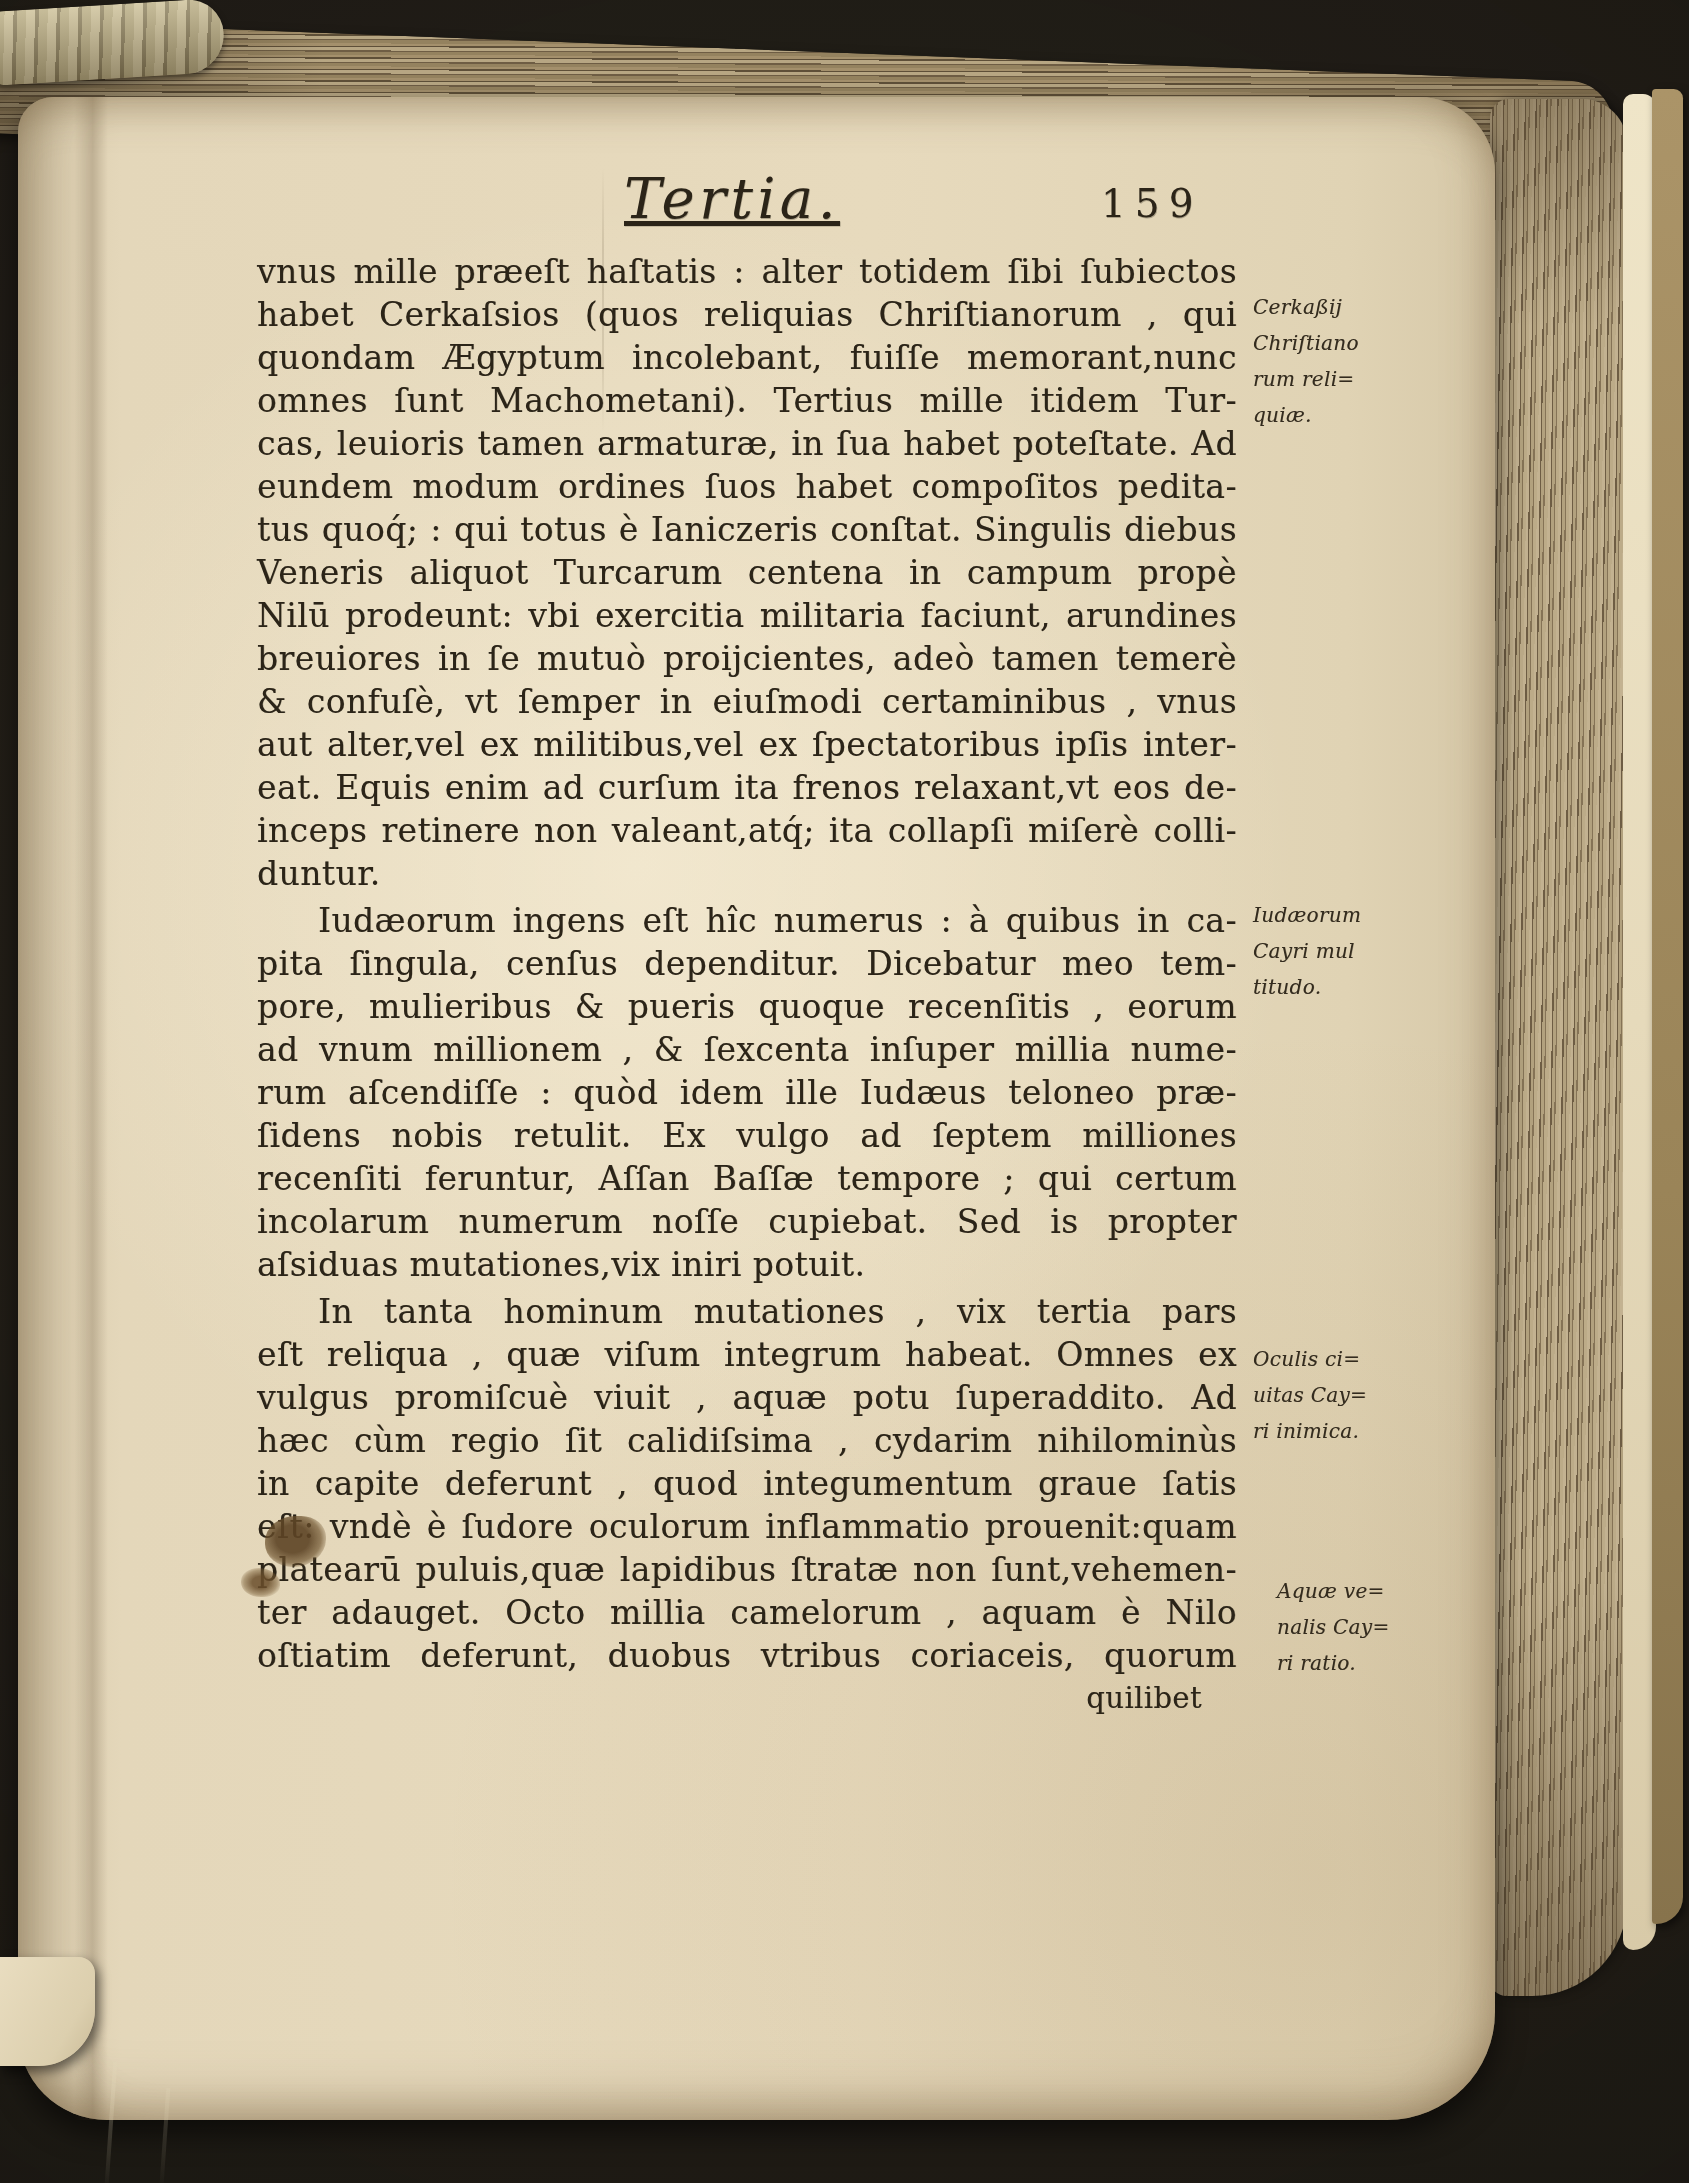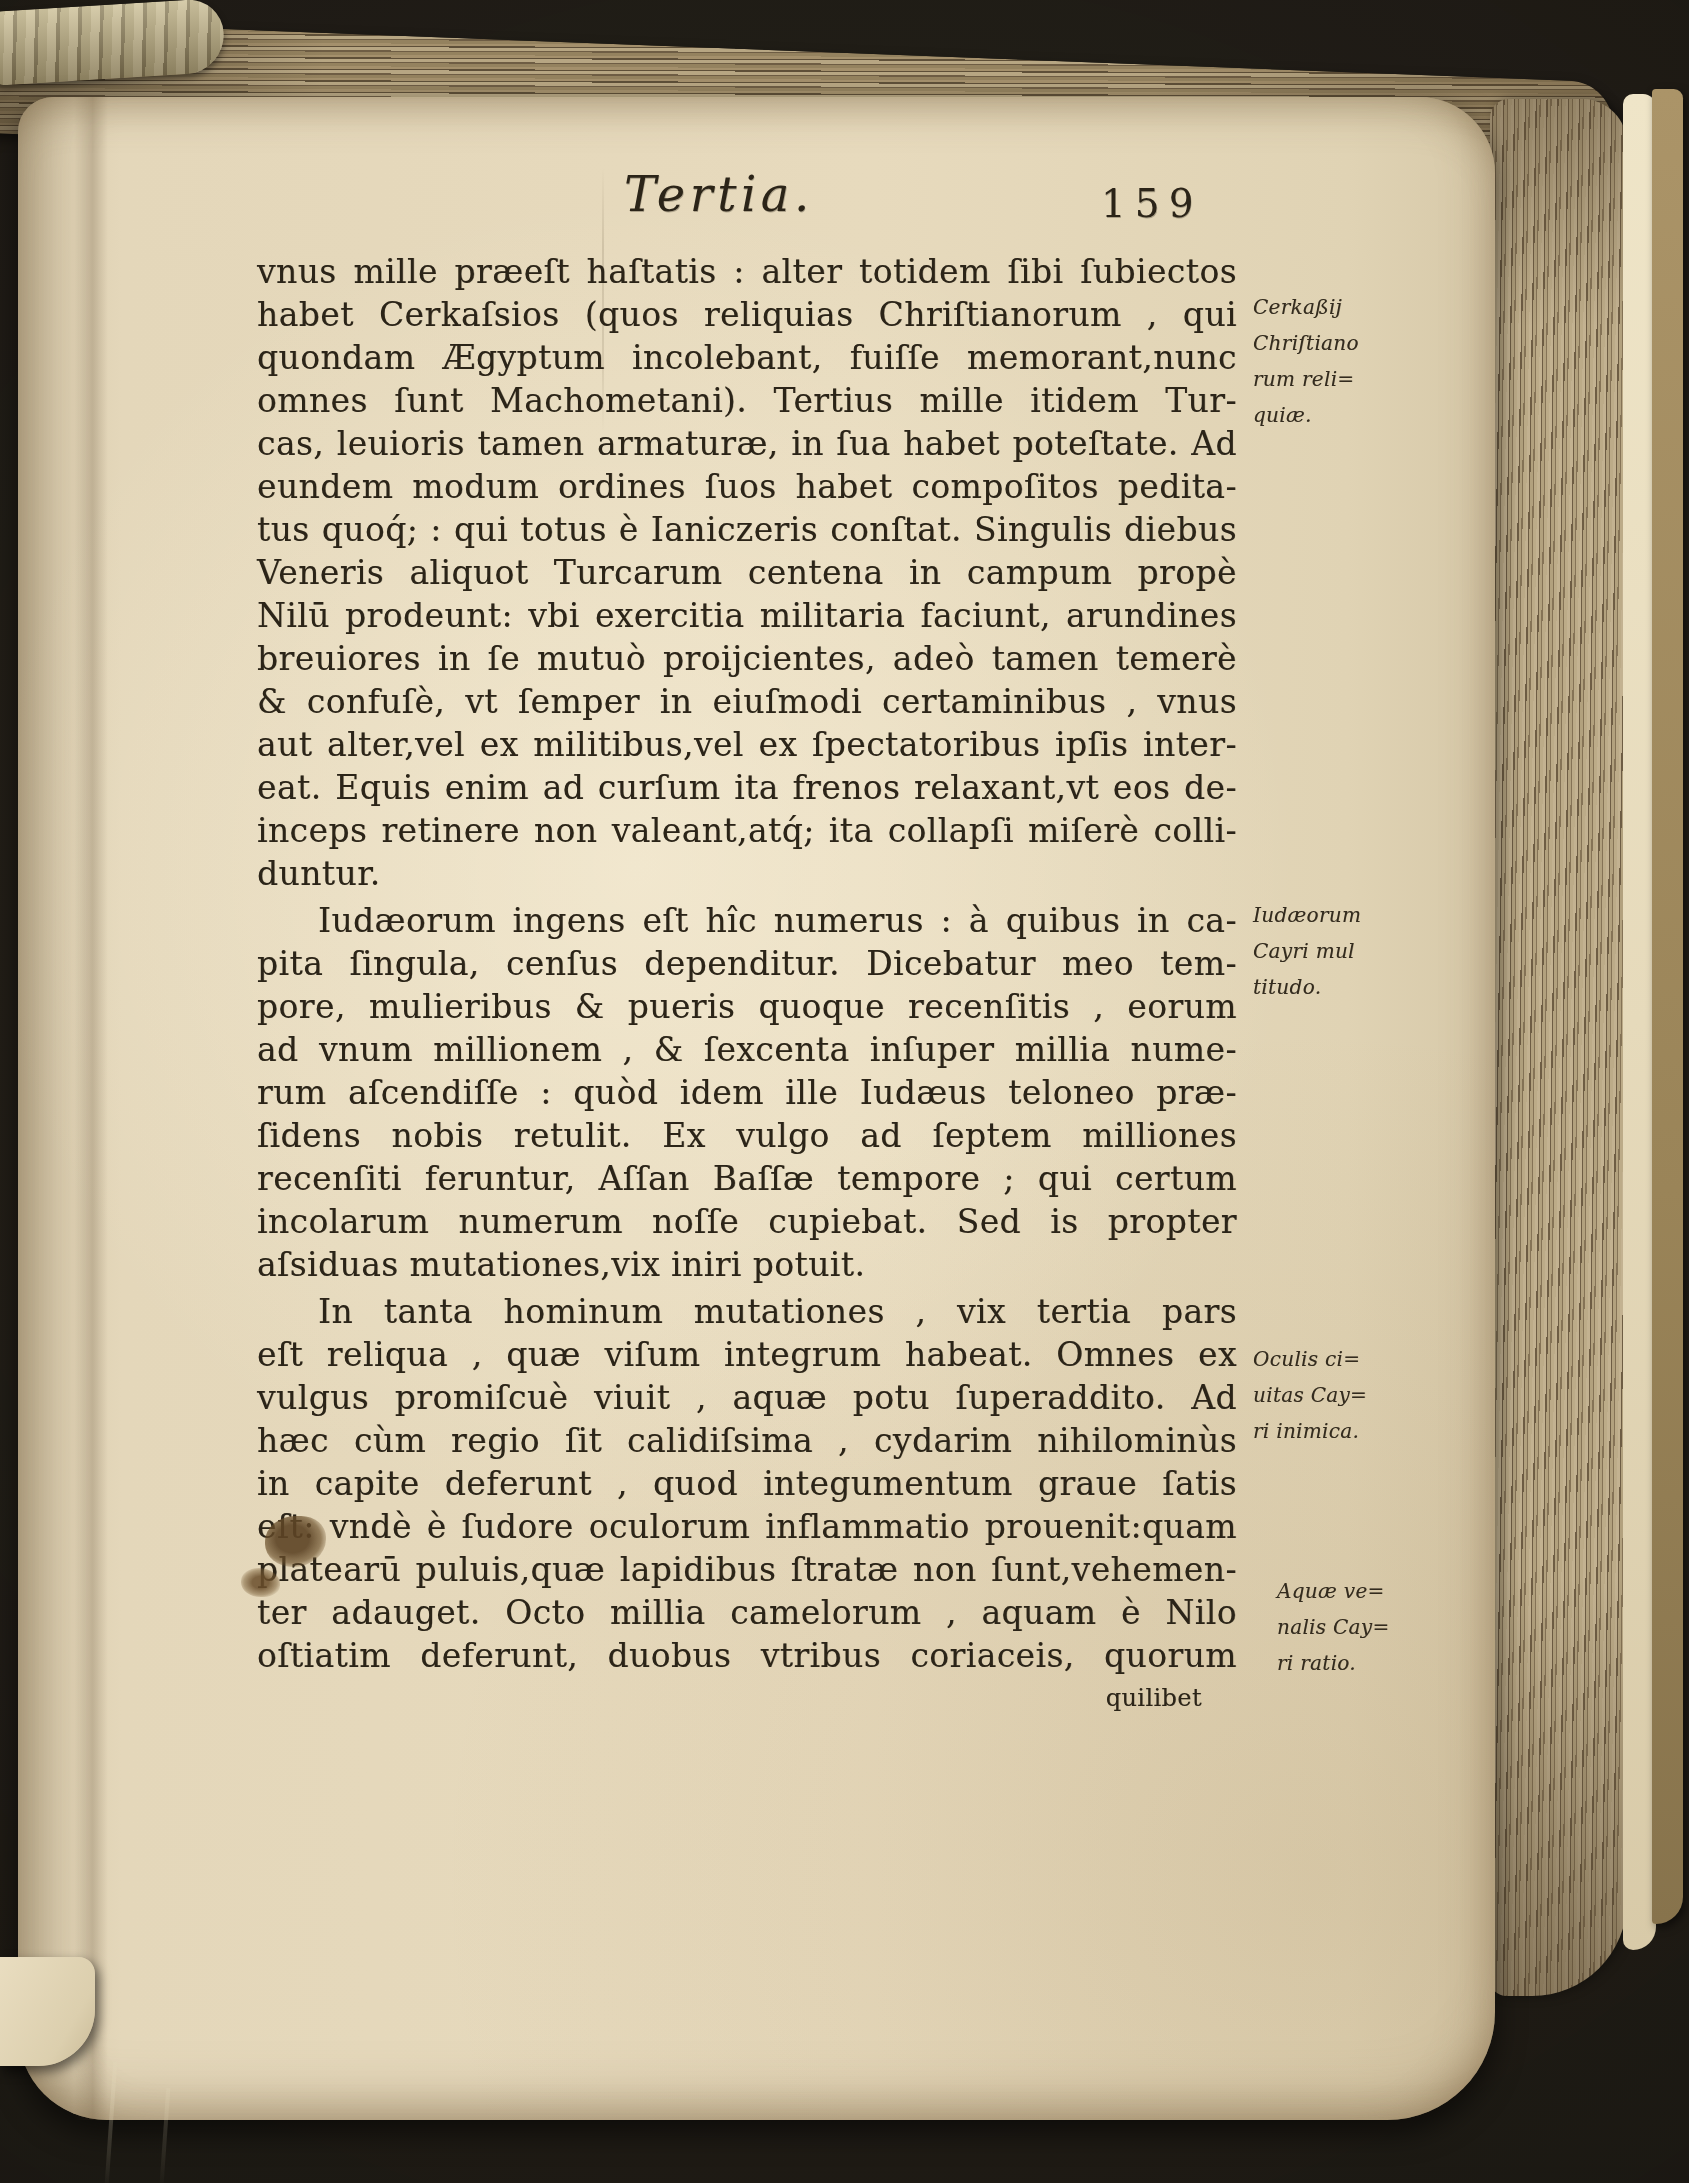--- a/index.html
+++ b/index.html
@@ -76,38 +76,39 @@
   }
   .crease{
     left:584px;top:70px;width:1.9px;height:267px;
     background:linear-gradient(180deg,rgba(70,55,30,0),rgba(70,55,30,.14) 30%,rgba(70,55,30,.12) 70%,rgba(70,55,30,0));
   }
 
   
   .ink{color:#2b2418;}
   .title{
     left:606px;top:69px;width:267px;
-    font-size:48px;font-style:italic;letter-spacing:4.5px;
+    font-size:56px;font-style:italic;letter-spacing:4.5px;
     text-shadow:0.6px 0.6px 0 rgba(43,36,24,.3);
+    text-decoration:underline;
   }
   .folio{
     left:1083px;top:84px;font-size:39px;letter-spacing:9px;
     text-shadow:0.6px 0.6px 0 rgba(43,36,24,.3);
   }
   .body-block{left:239px;top:153px;width:980px;}
   .bline{
     height:43px;line-height:43px;font-size:33px;letter-spacing:0.4px;
     text-align:justify;white-space:normal;
     text-shadow:0.4px 0.4px 0 rgba(43,36,24,.35);
   }
   .bline.just{text-align-last:justify;}
   .bline.ind{text-indent:61px;}
   .bline.para{margin-top:4px;}
   .catchword{
-    height:43px;line-height:43px;font-size:24px;letter-spacing:0.4px;
+    height:43px;line-height:43px;font-size:29px;letter-spacing:0.4px;
     text-align:right;padding-right:35px;
     text-shadow:0.4px 0.4px 0 rgba(43,36,24,.35);
   }
   .note{
     left:1235px;width:191px;font-style:italic;font-size:20px;line-height:36px;
     letter-spacing:0.3px;color:#332b1e;
     text-shadow:0.3px 0.3px 0 rgba(51,43,30,.35);
   }
   .n1{top:192px;} .n2{top:800px;} .n3{top:1244px;} .n4{top:1476px;margin-left:24px;}
 

